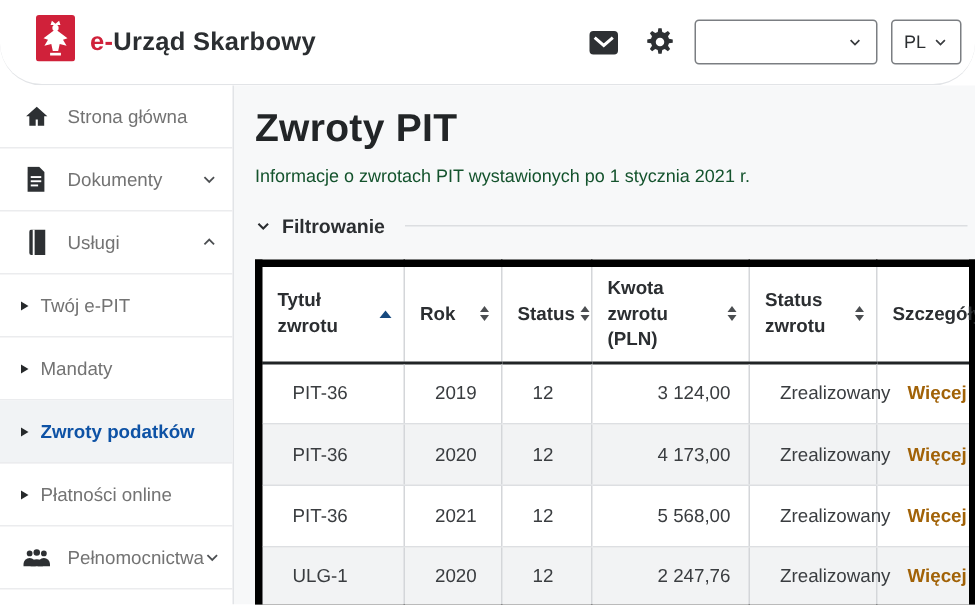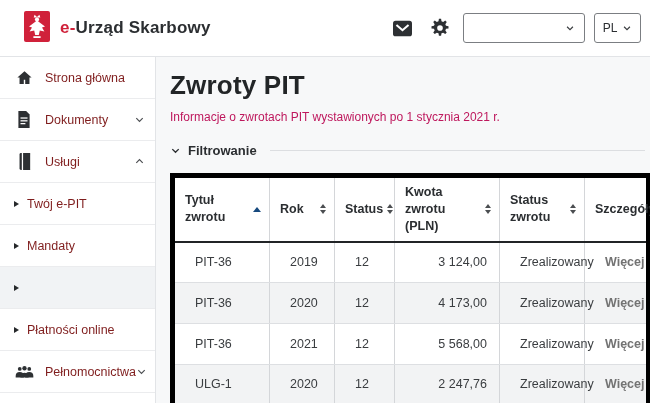--- a/index.html
+++ b/index.html
@@ -1,68 +1,68 @@
 <!DOCTYPE html>
 <html><head>
 <meta charset="utf-8">
 <style>
   * { box-sizing: border-box; margin: 0; padding: 0; }
   html,body { width:650px; height:403px; overflow:hidden; }
   body { font-family:"Liberation Sans", sans-serif; background:#fff; color:#2b2e31; }
 
   
   .topbar { height:57px; display:flex; align-items:center; background:#fff;
-            border-bottom:1px solid #e2e4e7; padding-left:24px; }
+            border-bottom:1px solid #e2e4e7; padding-left:24px;border-radius:28px; }
   .brand { display:flex; align-items:center; gap:10px; cursor:pointer; }
   .brand-title { font-size:17px; font-weight:bold; color:#2b2e31; letter-spacing:.2px; }
   .brand-title .red { color:#d0213a; }
   .topbar-right { margin-left:auto; display:flex; align-items:center; padding-right:9px; }
   .icon-btn { display:flex; align-items:center; justify-content:center; cursor:pointer; }
   .mail-btn { margin-right:17px; }
   .gear-btn { margin-right:13px; }
   .select-box { height:30px; border:1px solid #7b7e82; border-radius:3px; background:#fff;
                 display:flex; align-items:center; cursor:pointer; }
   .select-account { width:122px; justify-content:flex-end; padding:0 9px; margin-right:9px; }
   .select-lang { width:47px; justify-content:center; gap:5px; padding:0 4px; }
   .select-value { font-size:12px; color:#2b2e31; }
 
   
   .page-body { display:flex; height:346px; }
 
   
   .sidebar { width:156px; background:#fff; border-right:1px solid #e2e4e7; flex:none; }
   .side-item { height:42px; display:flex; align-items:center; padding:0 10px 0 14px;
-               border-bottom:1px solid #ebecee; font-size:12.5px; color:#7f1d1d; cursor:pointer; }
+               border-bottom:1px solid #ebecee; font-size:12.5px; color:#737373; cursor:pointer; }
   .side-item .s-icon { width:20px; display:flex; justify-content:center; margin-right:11px; flex:none; }
   .side-item .chev { margin-left:auto; display:flex; }
   .side-sub { }
   .bullet { width:0; height:0; border-top:3px solid transparent; border-bottom:3px solid transparent;
             border-left:5px solid #26292b; margin-right:8px; flex:none; }
   .side-active { color:#0e52a5; font-weight:bold; background:#f1f3f5; }
 
   
   .main { flex:1; background:#f7f8f9; padding-left:14px; }
   .page-title { font-size:26px; font-weight:bold; color:#222527; margin-top:13px; letter-spacing:.2px; }
-  .page-subtitle { font-size:12px; color:#be185d; margin-top:9px; }
+  .page-subtitle { font-size:12px; color:#14532d; margin-top:9px; }
   .filter-row { display:flex; align-items:center; margin-top:19px; padding-right:6px; cursor:pointer; }
   .filter-label { font-size:13px; font-weight:bold; color:#2b2e31; margin-left:7px; }
   .filter-line { flex:1; height:1px; background:#dcdee1; margin-left:13px; }
 
   
   table { width:476px; margin-top:15px; border-collapse:collapse; table-layout:fixed;
           background:#fff; font-size:12.5px; border:5px solid #000000; }
   th, td { border-left:1px solid #d4d6d9; }
   th:first-child, td:first-child { border-left:none; }
   th { height:57px; padding:6px 8px 6px 10px; text-align:left; font-weight:bold; color:#2b2e31;
        border-bottom:2px solid #212426; vertical-align:middle; line-height:1.35; cursor:pointer; }
   .th-inner { display:flex; align-items:center; justify-content:space-between; gap:4px; }
   td { height:41px; padding:0 20px; color:#3a3d40; border-bottom:1px solid #dddfe2; background:#fff; }
   tbody tr:nth-child(even) td { background:#f2f3f4; }
   td.num { text-align:right; padding-right:12px; }
-  .more-link { color:#737373; font-weight:bold; cursor:pointer; }
+  .more-link { color:#a16207; font-weight:bold; cursor:pointer; }
 
   .sort-asc { width:0; height:0; border-left:4px solid transparent; border-right:4px solid transparent;
               border-bottom:5px solid #16497e; flex:none; }
   .sort-both { display:flex; flex-direction:column; gap:2px; flex:none; }
   .sort-both .up { width:0; height:0; border-left:3px solid transparent; border-right:3px solid transparent;
                    border-bottom:4px solid #4b4e51; }
   .sort-both .down { width:0; height:0; border-left:3px solid transparent; border-right:3px solid transparent;
                      border-top:4px solid #4b4e51; }
 </style>
 </head>
@@ -166,20 +166,21 @@
       <span>Twój e-PIT</span>
     </div>
 
     <div class="side-item side-sub">
       <span class="bullet"></span>
       <span>Mandaty</span>
     </div>
 
     <div class="side-item side-sub side-active">
       <span class="bullet"></span>
+      <span>Zwroty podatków</span>
     </div>
 
     <div class="side-item side-sub">
       <span class="bullet"></span>
       <span>Płatności online</span>
     </div>
 
     <div class="side-item">
       <span class="s-icon">
         <svg width="19" height="14" viewBox="0 0 28 20" fill="#2d3033">

